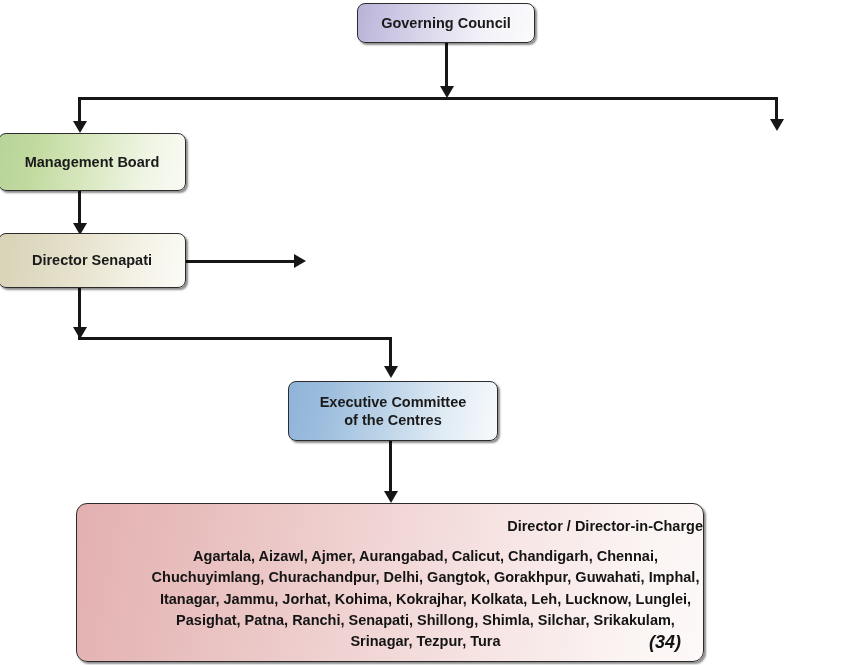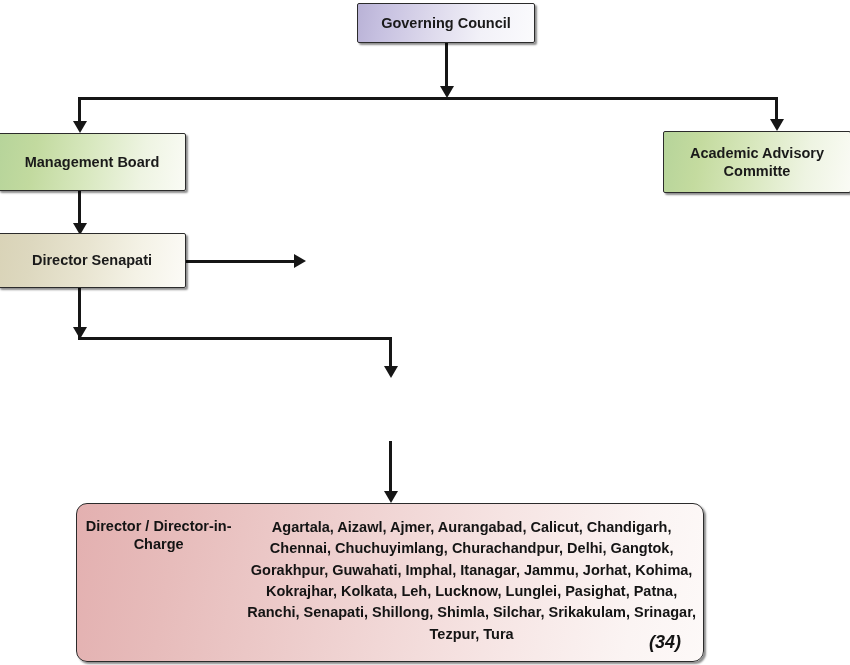--- a/index.html
+++ b/index.html
@@ -14,21 +14,21 @@
     position: relative;
     width: 850px;
     height: 665px;
     background: #ffffff;
     overflow: hidden;
   }
   .node {
     position: absolute;
     box-sizing: border-box;
     border: 1.5px solid #2b2b2b;
-    border-radius: 2px;
+    border-radius: 8px;
     box-shadow: 2px 2px 2px rgba(0,0,0,0.45);
     display: flex;
     align-items: center;
     justify-content: center;
     text-align: center;
     color: #1a1a1a;
     font-weight: bold;
     font-size: 14.5px;
     line-height: 1.25;
     padding: 4px 8px;
@@ -69,22 +69,22 @@
     border-radius: 11px;
     align-items: flex-start;
     justify-content: flex-start;
     padding: 0;
   }
   .directors-inner {
     position: relative;
     width: 100%;
     height: 100%;
     display: flex;
-    flex-direction: row;
-    align-items: flex-start;
+    flex-direction: column;
+    align-items: flex-end;
     padding-top: 13px;
     box-sizing: border-box;
   }
   .directors-heading {
     font-weight: bold;
     font-size: 14.5px;
     color: #141414;
     margin-bottom: 11px;
   }
   .directors-list {
@@ -160,30 +160,30 @@
   <div class="arrowhead-down" style="left:383.5px; top:491px;"></div>
 
   <div class="node" id="node-governing-council">
     <span class="node-title">Governing Council</span>
   </div>
 
   <div class="node" id="node-management-board">
     <span class="node-title">Management Board</span>
   </div>
 
-  <div class="node" id="node-academic-advisory">
-    <span class="node-title">Academic Advisory
-Committe</span>
-  </div>
 
   <div class="node" id="node-director-general">
     <span class="node-title">Director Senapati</span>
   </div>
 
 
+  <div class="node" id="node-executive-committee">
+    <span class="node-title">Executive Committee
+of the Centres</span>
+  </div>
 
   <div class="node" id="node-director-in-charge">
     <div class="directors-inner">
       <div class="directors-heading">Director / Director-in-Charge</div>
       <div class="directors-list">Agartala, Aizawl, Ajmer, Aurangabad, Calicut, Chandigarh, Chennai, Chuchuyimlang, Churachandpur, Delhi, Gangtok, Gorakhpur, Guwahati, Imphal, Itanagar, Jammu, Jorhat, Kohima, Kokrajhar, Kolkata, Leh, Lucknow, Lunglei, Pasighat, Patna, Ranchi, Senapati, Shillong, Shimla, Silchar, Srikakulam, Srinagar, Tezpur, Tura</div>
       <div class="directors-count">(34)</div>
     </div>
   </div>
 
 </div>

